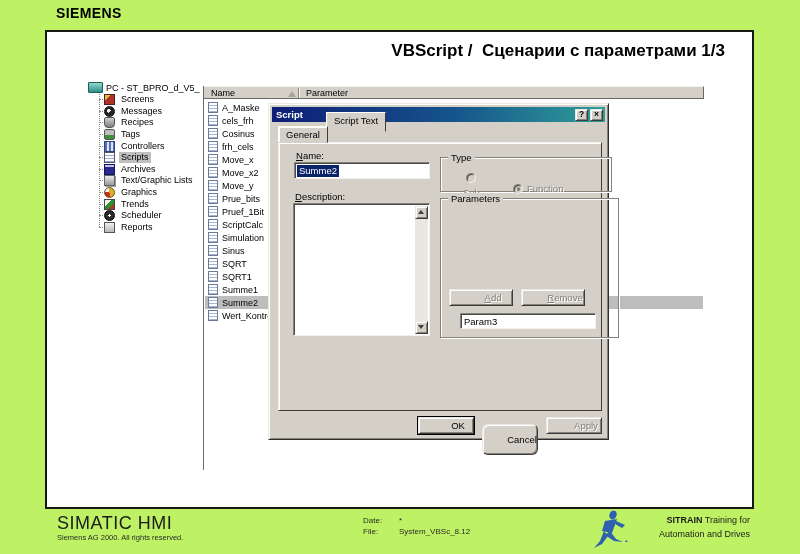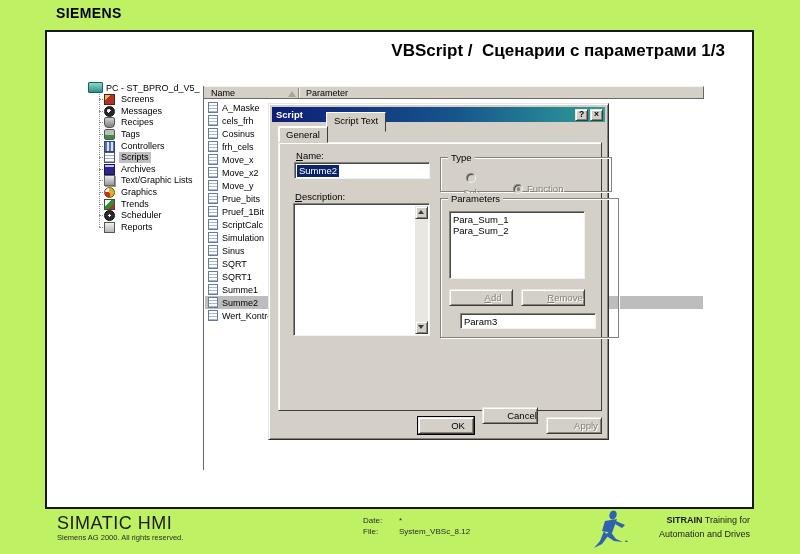--- a/index.html
+++ b/index.html
@@ -107,21 +107,21 @@
   #params-group { position:absolute; left:161px; top:55px; width:179px; height:140px; }
   #param-list { position:absolute; left:8px; top:12px; width:136px; height:68px; padding-top:2px; }
   .pitem { font-size:9.5px; line-height:11px; padding-left:3px; }
   .btn { font-size:9.5px; display:flex; align-items:center; justify-content:center; cursor:default;padding-left:24px; }
   #add-btn { position:absolute; left:8px; top:90px; width:64px; height:17px; }
   #remove-btn { position:absolute; left:80px; top:90px; width:64px; height:17px; }
   #param-input { position:absolute; left:19px; top:114px; width:136px; height:16px; font-size:9.5px;
                  display:flex; align-items:center; padding-left:3px; }
 
   #ok-btn { position:absolute; left:149px; top:313px; width:56px; height:17px; box-shadow:0 0 0 1px #000, inset 1px 1px 0 #ffffff, inset -1px -1px 0 #85827a; }
-  #cancel-btn { position:absolute; left:213px; top:303px; width:56px; height:17px; }
+  #cancel-btn { position:absolute; left:213px; top:320px; width:56px; height:31px;border-radius:6px; }
   #apply-btn { position:absolute; left:277px; top:313px; width:56px; height:17px; }
 
   
   #simatic { left:57px; top:513px; font-size:18px; letter-spacing:.5px; color:#1c1c1c; }
   #copyright { left:57px; top:533px; font-size:7.5px; color:#2a2a2a; }
   .fmeta { font-size:8px; color:#2a2a2a; }
   #date-label { left:363px; top:516px; } #date-value { left:399px; top:516px; }
   #file-label { left:363px; top:527px; } #file-value { left:399px; top:527px; }
   #runner { left:592px; top:509px; width:36px; height:42px; }
   #sitrain-1 { left:620px; top:515px; width:130px; text-align:right; font-size:9px; color:#1c1c1c; }
@@ -310,24 +310,20 @@
               <span class="arrow-up"></span>
             </span>
           <span class="sb-btn raised" id="sb-down">
               <span class="arrow-down"></span>
             </span>
         </div>
       </div>
 
       <div class="groupbox" id="params-group">
         <span class="gb-label">Parameters</span>
-        <div class="sunken" id="param-list">
-            <div class="pitem">Para_Sum_1</div>
-            <div class="pitem">Para_Sum_2</div>
-          </div>
         <div class="btn raised" id="add-btn">
           <span class="disabled-text mnemonic">Add</span>
         </div>
         <div class="btn raised" id="remove-btn">
           <span class="disabled-text mnemonic">Remove</span>
         </div>
         <div class="sunken" id="param-input">
           <span>Param3</span>
         </div>
       </div>

